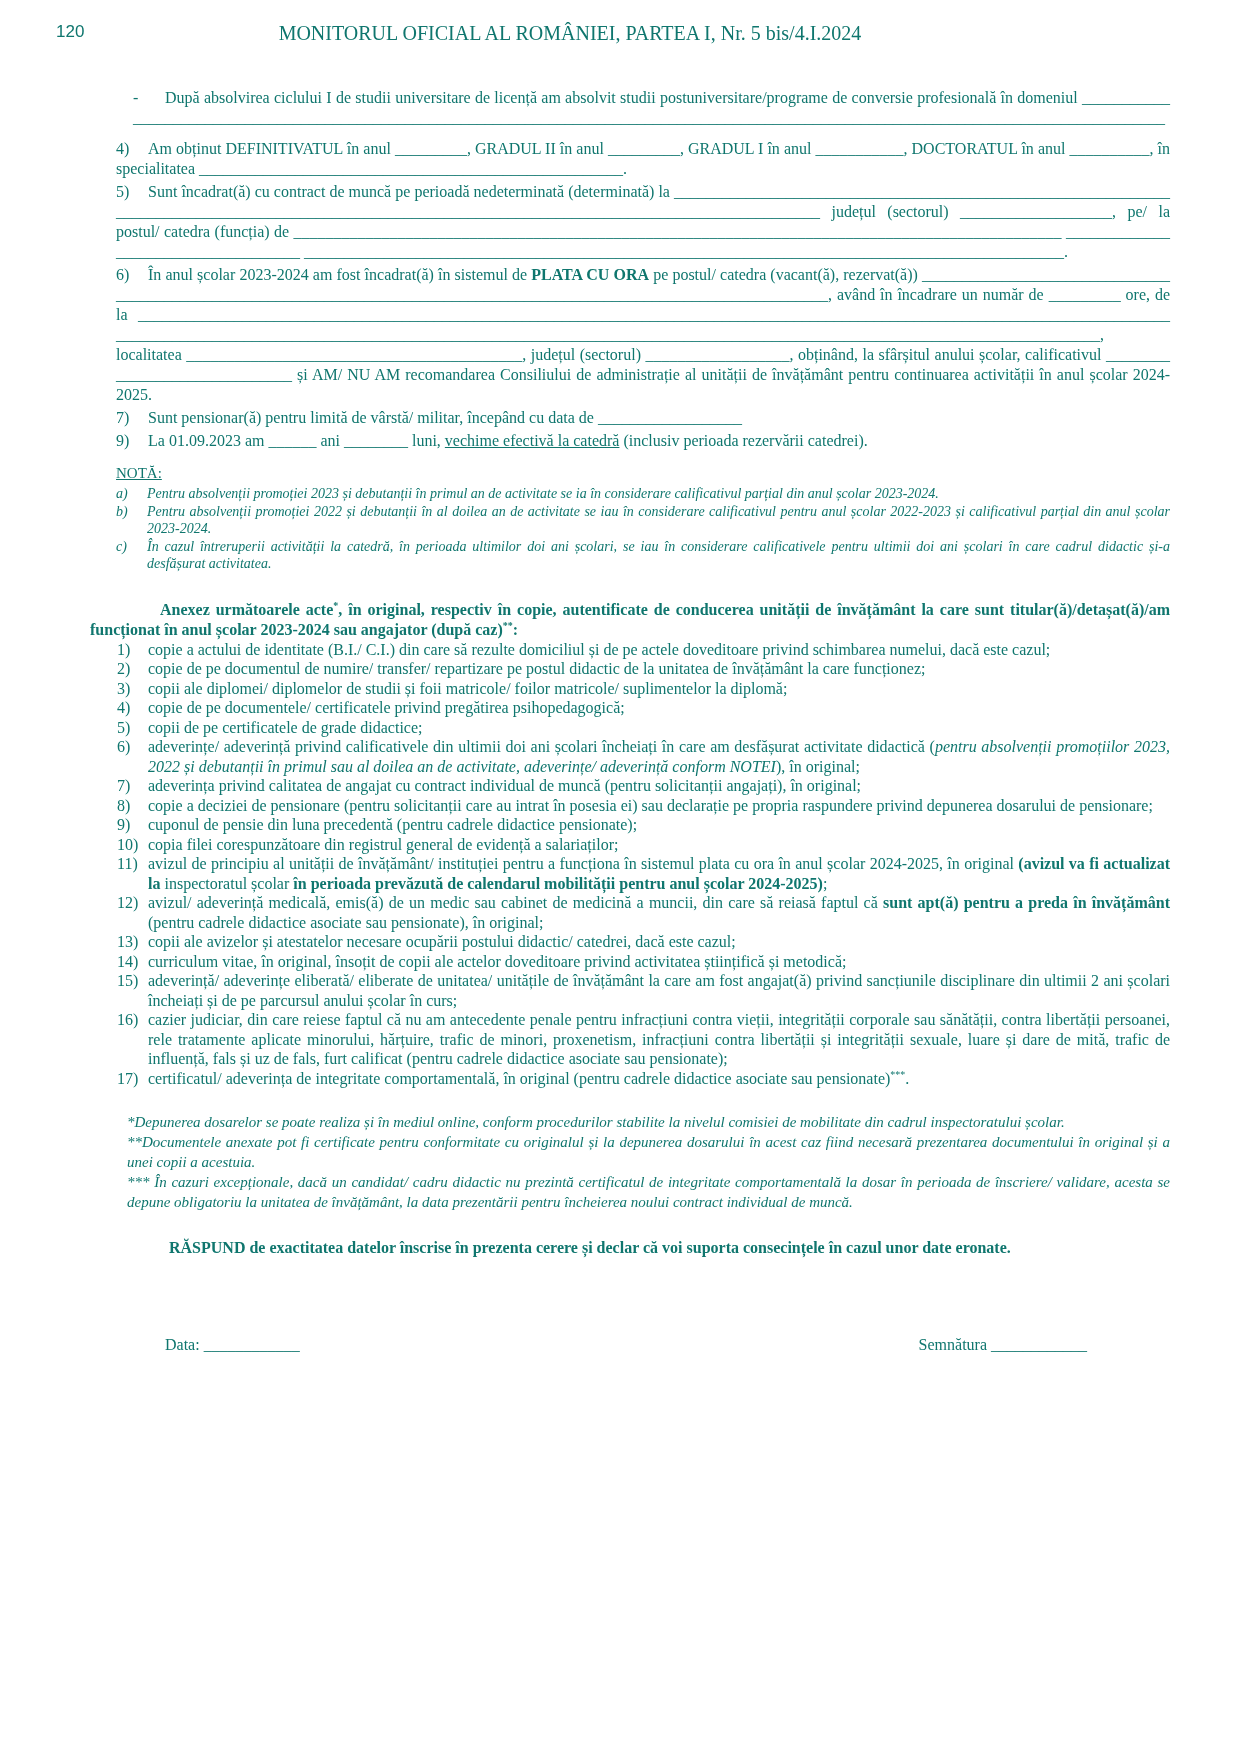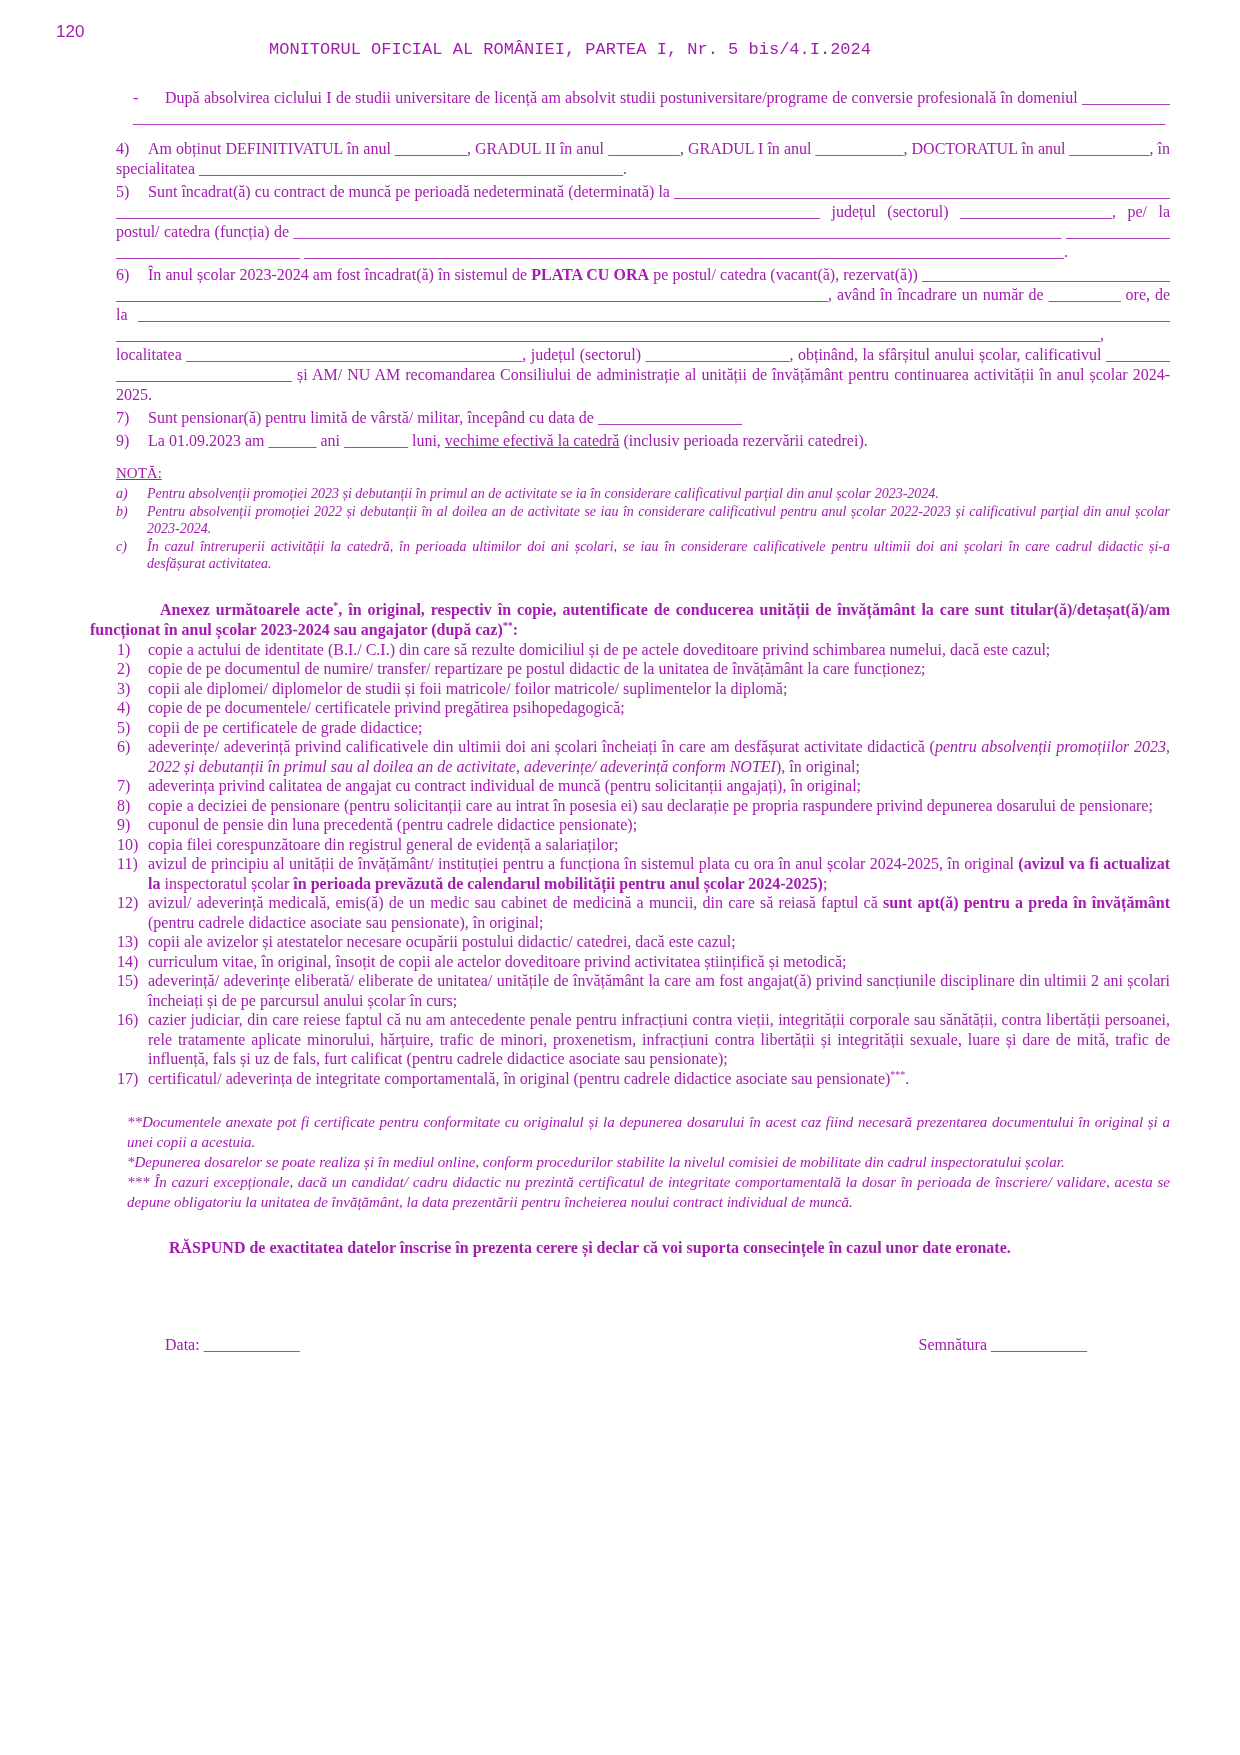--- a/index.html
+++ b/index.html
@@ -1,37 +1,37 @@
 <!DOCTYPE html>
 <html><head>
 <meta charset="utf-8">
 <style>
   html, body { margin: 0; padding: 0; background: #ffffff; }
   .page {
     position: relative;
     width: 1240px;
     height: 1505px;
     background: #ffffff;
-    color: #a21caf;
+    color: #0f766e;
     font-family: "Liberation Serif", "DejaVu Serif", serif;
     font-size: 16px;
     box-sizing: border-box;
     padding: 22px 70px 0 90px;
     overflow: hidden;
   }
   
   .page-header { position: relative; height: 22px; }
   .page-num {
     position: absolute; left: -34px; top: 0;
     font-family: "Liberation Sans", sans-serif; font-size: 17px;
   }
   .page-title {
-    position: absolute; left: 0; right: 0; top: 18px;
+    position: absolute; left: 0; right: 0; top: 0;
     text-align: center; transform: translateX(-60px);
-    font-family: Liberation Mono, monospace; font-size: 17px;
+    font-family: Liberation Serif, serif; font-size: 20px;
     white-space: nowrap;
   }
   
   .main-list { margin-top: 44px; margin-left: 26px; }
   .main-item { text-align: justify; line-height: 20px; margin-bottom: 3px; }
   .main-item.first { margin-bottom: 11px; margin-left: 17px; }
   .marker { display: inline-block; width: 32px; }
   .blank { word-break: break-all; }
   .sup { vertical-align: super; font-size: 10px; line-height: 0; }
   
@@ -194,23 +194,23 @@
         <div class="doc-item">
           <span class="doc-num">17)</span>
           <span class="doc-text"><span>certificatul/ adeverința de integritate comportamentală, în original (pentru cadrele didactice asociate sau pensionate)</span><span class="sup">***</span><span>.</span></span>
         </div>
 
     </div>
   </div>
 
   <div class="footnotes">
 
+      <p class="footnote"><span><span style="font-style: italic;">*Depunerea dosarelor se poate realiza și în mediul online, conform procedurilor stabilite la nivelul comisiei de mobilitate din cadrul inspectoratului școlar.</span></span></p>
+
       <p class="footnote"><span><span style="font-style: italic;">**Documentele anexate pot fi certificate pentru conformitate cu originalul și la depunerea dosarului în acest caz fiind necesară prezentarea documentului în original și a unei copii a acestuia.</span></span></p>
-
-      <p class="footnote"><span><span style="font-style: italic;">*Depunerea dosarelor se poate realiza și în mediul online, conform procedurilor stabilite la nivelul comisiei de mobilitate din cadrul inspectoratului școlar.</span></span></p>
 
       <p class="footnote"><span><span style="font-style: italic;">*** În cazuri excepționale, dacă un candidat/ cadru didactic nu prezintă certificatul de integritate comportamentală la dosar în perioada de înscriere/ validare, acesta se depune obligatoriu la unitatea de învățământ, la data prezentării pentru încheierea noului contract individual de muncă.</span></span></p>
 
   </div>
 
   <p class="declaration"><span style="font-weight: bold;">RĂSPUND de exactitatea datelor înscrise în prezenta cerere și declar că voi suporta consecințele în cazul unor date eronate.</span></p>
 
   <div class="sig-row">
     <span class="sig-date"><span>Data:</span> <span class="blank">____________</span></span>
     <span class="sig-sign"><span>Semnătura</span> <span class="blank">____________</span></span>

